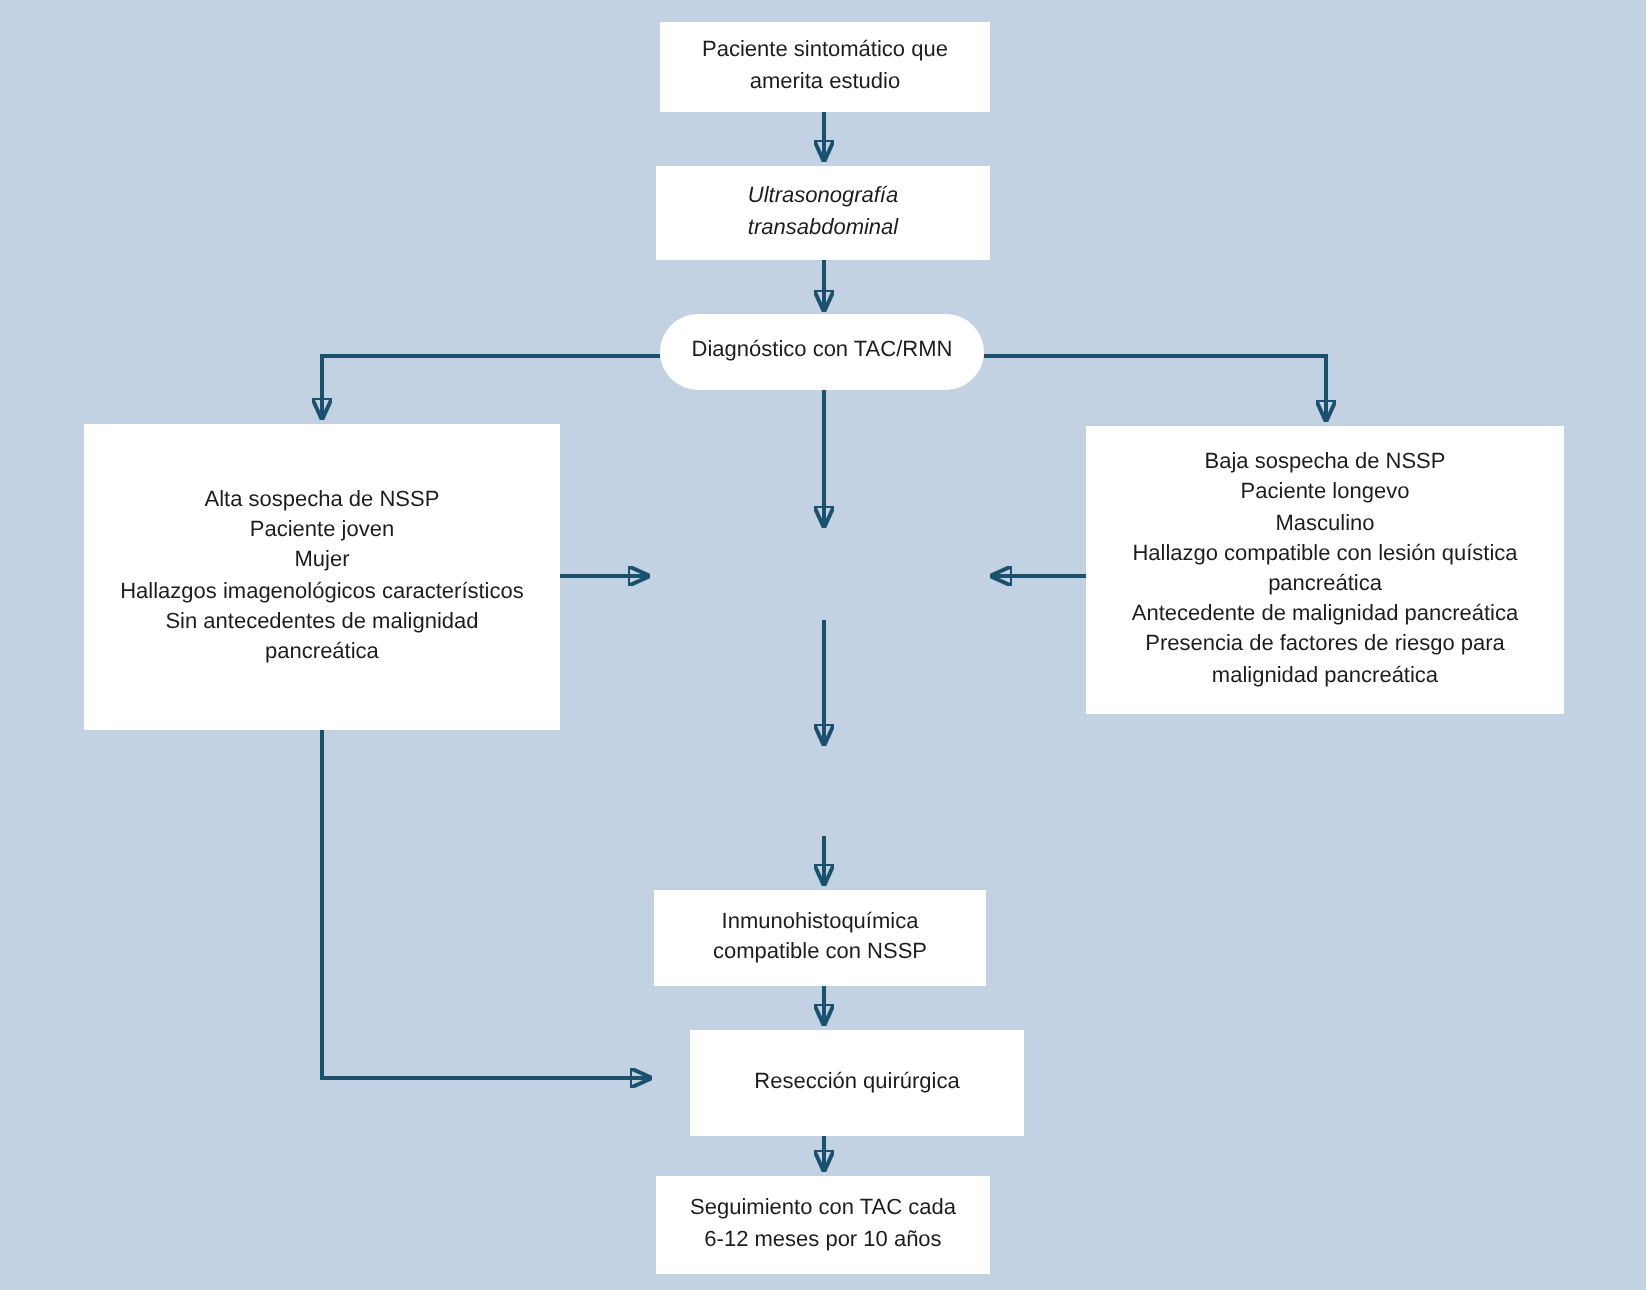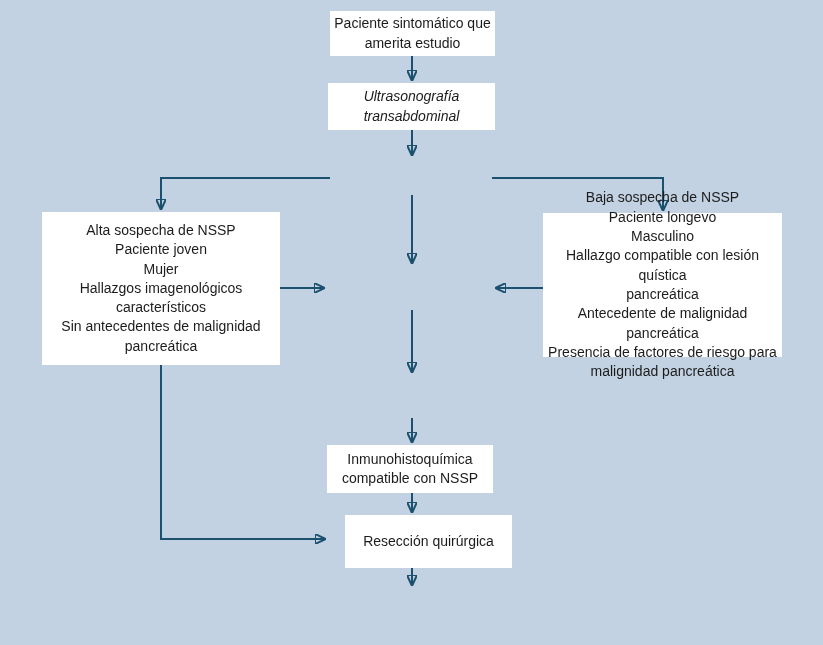--- a/index.html
+++ b/index.html
@@ -23,21 +23,21 @@
   }
   .node {
     position: absolute;
     background: #ffffff;
     color: #1c1c1c;
     display: flex;
     align-items: center;
     justify-content: center;
     text-align: center;
     white-space: pre-line;
-    font-size: 14px;
+    font-size: 11px;
     line-height: 1.38;
     box-sizing: border-box;
     padding: 2px 4px;
   }
   .node.rounded { border-radius: 19px; }
 </style>
 </head>
 <body>
 
 <div class="canvas">
@@ -61,20 +61,21 @@
     <path d="M161 365 L161 539 L325 539" marker-end="url(#arw)"></path>
     <path d="M412 563 L412 585" marker-end="url(#arw)"></path>
   </svg>
 
   <div class="node" style="left:330px; top:11px; width:165px; height:45px;">Paciente sintomático que
 amerita estudio</div>
 
   <div class="node" style="left:328px; top:83px; width:167px; height:47px;font-style:italic;">Ultrasonografía
 transabdominal</div>
 
+  <div class="node rounded" style="left:330px; top:157px; width:162px; height:38px;">Diagnóstico con TAC/RMN</div>
 
   <div class="node" style="left:42px; top:212px; width:238px; height:153px;">Alta sospecha de NSSP
 Paciente joven
 Mujer
 Hallazgos imagenológicos característicos
 Sin antecedentes de malignidad
 pancreática</div>
 
 
   <div class="node" style="left:543px; top:213px; width:239px; height:144px;">Baja sospecha de NSSP
@@ -85,14 +86,16 @@
 Antecedente de malignidad pancreática
 Presencia de factores de riesgo para
 malignidad pancreática</div>
 
 
   <div class="node" style="left:327px; top:445px; width:166px; height:48px;">Inmunohistoquímica
 compatible con NSSP</div>
 
   <div class="node" style="left:345px; top:515px; width:167px; height:53px;">Resección quirúrgica</div>
 
+  <div class="node" style="left:328px; top:588px; width:167px; height:49px;">Seguimiento con TAC cada
+6-12 meses por 10 años</div>
 
 </div>
 
 </body></html>

